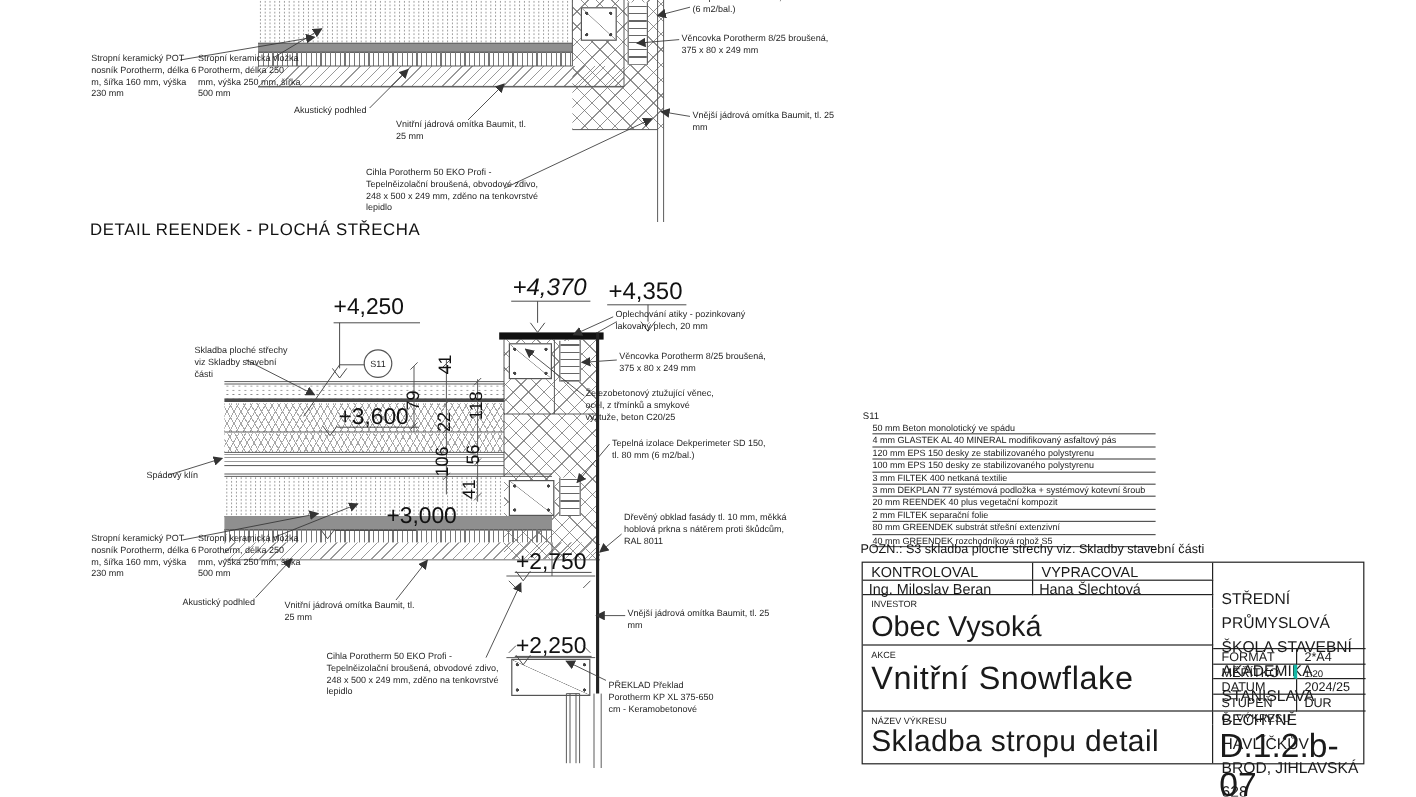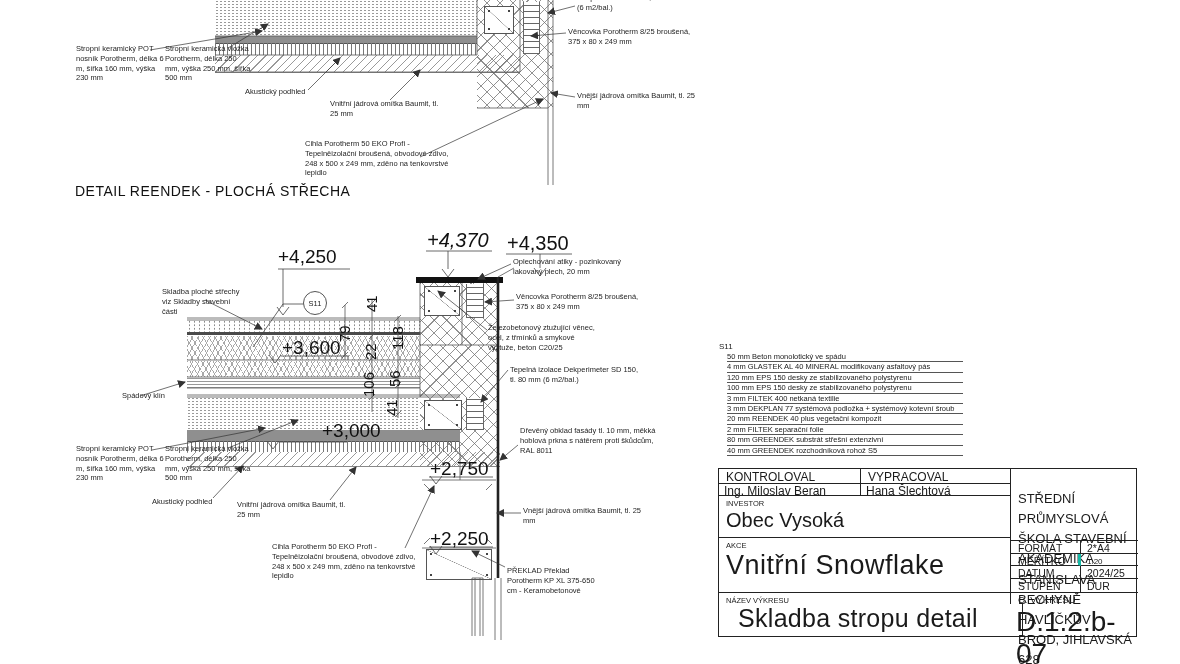--- a/index.html
+++ b/index.html
@@ -42,21 +42,21 @@
   .ltable{position:absolute;left:727px;top:352px;width:236px;font-size:7.5px;}
   .ltable .row{height:9.4px;line-height:9.4px;border-bottom:.8px solid #555;white-space:nowrap;overflow:hidden;}
   .ltitle{position:absolute;left:719px;top:342px;font-size:8px;}
   .note{position:absolute;left:717px;top:452px;font-size:10.5px;color:#111;}
   
   .tb{position:absolute;left:718px;top:468px;width:419px;height:169px;border:1px solid #222;box-sizing:border-box;}
   .tb .cell{position:absolute;box-sizing:border-box;}
   .tb .hl{font-size:12px;padding:1px 0 0 7px;}
   .tb .vl{font-size:12px;padding:0 0 0 5px;}
   .tb .sl{font-size:7.5px;padding:3px 0 0 7px;color:#222;}
-  .tb .big1{font-size:20px;padding:2px 0 12px 7px;}
+  .tb .big1{font-size:24px;padding:2px 0 12px 7px;}
   .tb .big2{font-size:27px;padding:0 0 0 7px;letter-spacing:.5px;}
   .tb .big3{font-size:25px;padding:0 0 0 7px;letter-spacing:.3px;}
   .tb .big4{font-size:28px;padding:0 0 0 5px;}
   .tb .school{font-size:13px;line-height:1.55;padding:20px 6px 0 7px;}
   .tb .rl{font-size:10.5px;padding:1px 0 0 7px;}
   .tb .rv{font-size:10.5px;padding:1px 0 0 6px;}
   .tb .rv.small{font-size:8px;padding-top:3px;}
 </style>
 </head>
 <body>
@@ -258,33 +258,34 @@
     <div class="row">4 mm  GLASTEK AL 40 MINERAL modifikovaný asfaltový pás</div>
     <div class="row">120 mm  EPS 150 desky ze stabilizovaného polystyrenu</div>
     <div class="row">100 mm  EPS 150 desky ze stabilizovaného polystyrenu</div>
     <div class="row">3 mm FILTEK 400 netkaná textilie</div>
     <div class="row">3 mm  DEKPLAN 77 systémová podložka + systémový kotevní šroub</div>
     <div class="row">20 mm  REENDEK 40 plus vegetační kompozit</div>
     <div class="row">2 mm  FILTEK separační folie</div>
     <div class="row">80 mm  GREENDEK substrát střešní extenzivní</div>
     <div class="row">40 mm  GREENDEK rozchodníková rohož S5</div>
   </div>
+  <div class="note">POZN.: S3 skladba ploché střechy viz. Skladby stavební části</div>
 
   <div class="tb">
 
     <div class="cell hl" style="left:0;top:0;width:142px;height:14px;border-right:1px solid #222;">KONTROLOVAL</div>
     <div class="cell hl" style="left:142px;top:0;width:150px;height:14px;border-right:1px solid #222;">VYPRACOVAL</div>
     <div class="cell vl" style="left:0;top:14px;width:142px;height:13px;border-top:1px solid #222;border-right:1px solid #222;border-bottom:1px solid #222;">Ing. Miloslav Beran</div>
     <div class="cell vl" style="left:142px;top:14px;width:150px;height:13px;border-top:1px solid #222;border-right:1px solid #222;border-bottom:1px solid #222;">Hana Šlechtová</div>
     <div class="cell sl" style="left:0;top:27px;width:292px;height:11px;border-right:1px solid #222;">INVESTOR</div>
     <div class="cell big1" style="left:0;top:38px;width:292px;height:31px;border-right:1px solid #222;border-bottom:1px solid #222;">Obec Vysoká</div>
     <div class="cell sl" style="left:0;top:69px;width:292px;height:12px;border-right:1px solid #222;">AKCE</div>
     <div class="cell big2" style="left:0;top:81px;width:292px;height:43px;border-right:1px solid #222;border-bottom:1px solid #222;">Vnitřní Snowflake</div>
     <div class="cell sl" style="left:0;top:124px;width:292px;height:11px;border-right:1px solid #222;">NÁZEV VÝKRESU</div>
-    <div class="cell big3" style="left:0;top:135px;width:292px;height:32px;border-right:1px solid #222;margin-left:12px;">Skladba stropu detail</div>
+    <div class="cell big3" style="left:0;top:135px;width:292px;height:32px;border-right:1px solid #222;">Skladba stropu detail</div>
 
     <div class="cell school" style="left:292px;top:0;width:127px;height:72px;border-bottom:1px solid #222;">STŘEDNÍ PRŮMYSLOVÁ ŠKOLA STAVEBNÍ AKADEMIKA STANISLAVA BECHYNĚ HAVLÍČKŮV BROD, JIHLAVSKÁ 628</div>
     <div class="cell rl" style="left:292px;top:72px;width:70px;height:13px;border-right:1px solid #222;border-bottom:1px solid #222;">FORMÁT</div>
     <div class="cell rv" style="left:362px;top:72px;width:57px;height:13px;border-bottom:1px solid #222;">2*A4</div>
     <div class="cell rl" style="left:292px;top:85px;width:70px;height:12px;border-right:3px solid #14b8a6;border-bottom:1px solid #222;">MĚŘÍTKO</div>
     <div class="cell rv small" style="left:362px;top:85px;width:57px;height:12px;border-bottom:1px solid #222;">1:20</div>
     <div class="cell rl" style="left:292px;top:97px;width:70px;height:13px;border-right:1px solid #222;border-bottom:1px solid #222;">DATUM</div>
     <div class="cell rv" style="left:362px;top:97px;width:57px;height:13px;border-bottom:1px solid #222;">2024/25</div>
     <div class="cell rl" style="left:292px;top:110px;width:70px;height:14px;border-right:1px solid #222;border-bottom:1px solid #222;">STUPEŇ</div>
     <div class="cell rv" style="left:362px;top:110px;width:57px;height:14px;border-bottom:1px solid #222;">DUR</div>

